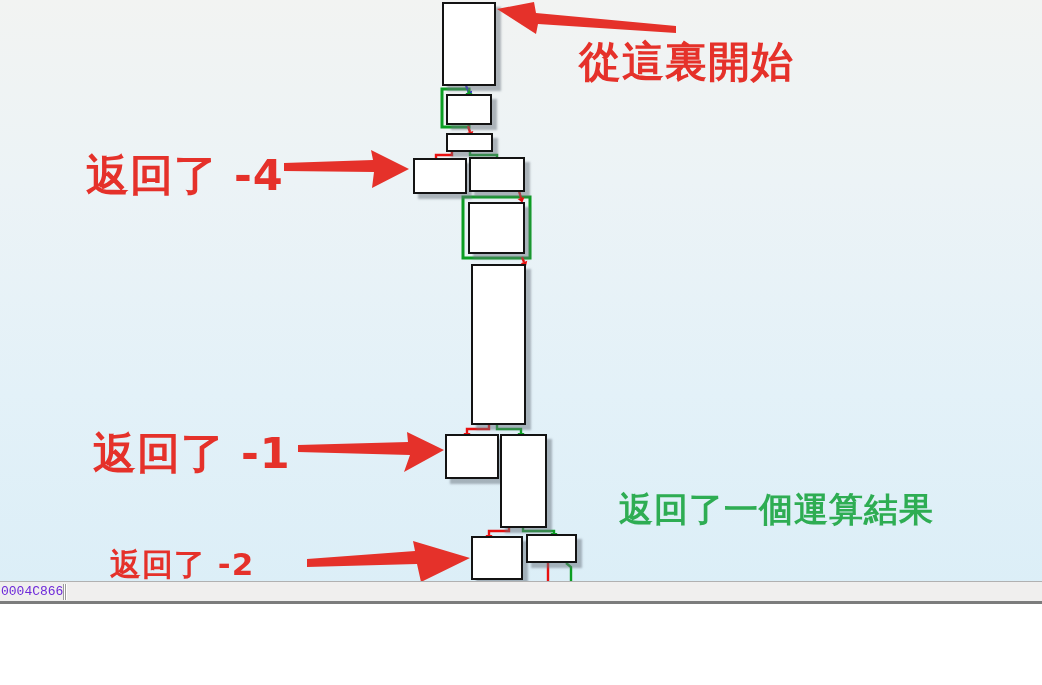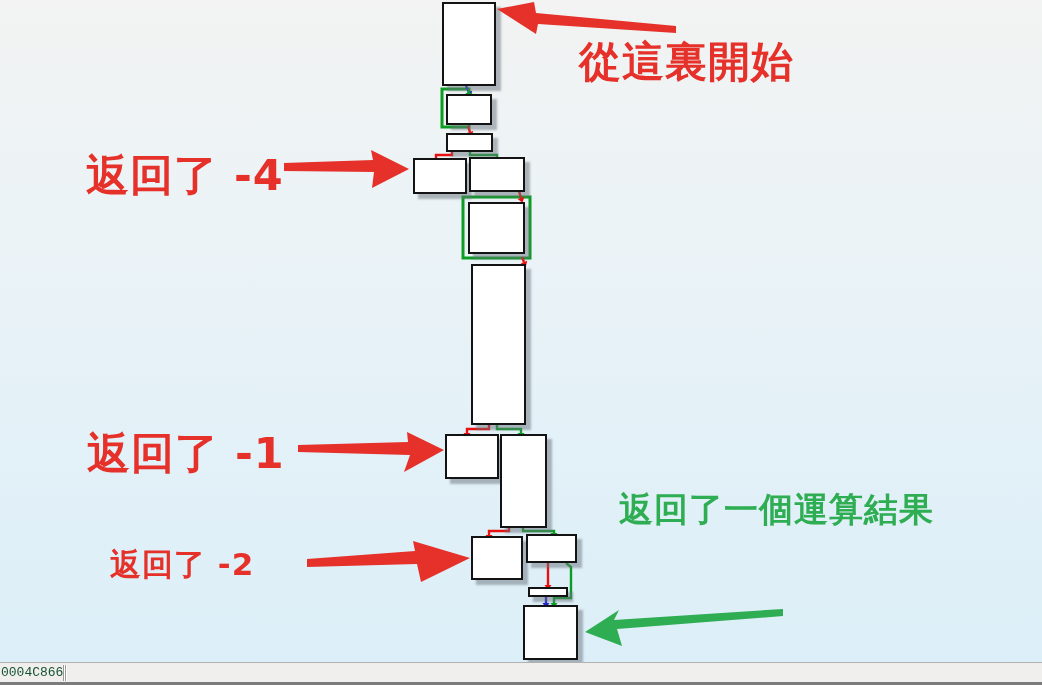--- a/index.html
+++ b/index.html
@@ -1,42 +1,42 @@
 <!DOCTYPE html>
 <html><head>
 <meta charset="utf-8">
 <style>
   html,body{margin:0;padding:0;}
   #canvas{
-    position:relative; width:1042px; height:685px; overflow:hidden;
+    position:relative; width:1042px; height:604px; overflow:hidden;
     background:linear-gradient(180deg,#f2f3f2 0%,#ecf3f6 30%,#e3f1f8 65%,#dbeef7 100%);
     font-family:"DejaVu Sans", sans-serif;
   }
   #edges-svg,#arrows-svg{position:absolute;left:0;top:0;width:1042px;height:685px;}
   #edges-svg{z-index:1;}
   #nodes-layer{position:absolute;left:0;top:0;width:1042px;height:685px;z-index:2;pointer-events:none;}
   #arrows-svg{z-index:3;pointer-events:none;}
   .node{
     position:absolute; box-sizing:border-box; background:#ffffff;
     border:2px solid #131313; box-shadow:5px 5px 2px rgba(105,115,125,0.5);
     pointer-events:auto;
   }
   .ann{position:absolute; z-index:4; font-weight:700; white-space:nowrap; letter-spacing:1px;}
   #ann-start{left:579px; top:34px;  font-size:42px;}
   #ann-ret4 {left:86px;  top:137px; font-size:43px;margin-top:10px;}
-  #ann-ret1 {left:87px;  top:425px; font-size:43px;}
+  #ann-ret1 {left:93px;  top:425px; font-size:43px;}
   #ann-ret2 {left:110px; top:544px; font-size:31px;}
   #ann-positive{left:619px; top:480px; font-size:34px; line-height:59px;}
   #status-bar{
     position:absolute; left:0; bottom:0; width:1042px; height:22px; z-index:5;
     background:#f0efee; border-top:1px solid #b1b1b1;
     box-shadow:inset 0 -3px 0 #7c7c7c;
     display:flex; align-items:center;
     font-family:"Liberation Mono","DejaVu Sans Mono",monospace;
-    font-size:13px; color:#14532d;
+    font-size:13px; color:#6d28d9;
   }
   #status-bar .cell{height:100%; display:flex; align-items:center; overflow:hidden; padding-bottom:3px; box-sizing:border-box;}
   #cell-address{width:63px; padding-left:1px;}
   #cell-location{width:434px; padding-left:5px;}
   #cell-rest{flex:1;}
   .sep{width:0; height:16px; border-left:1px solid #9a9a9a; border-right:1px solid #ffffff; margin-top:-3px;}
 </style>
 </head>
 <body>
 

